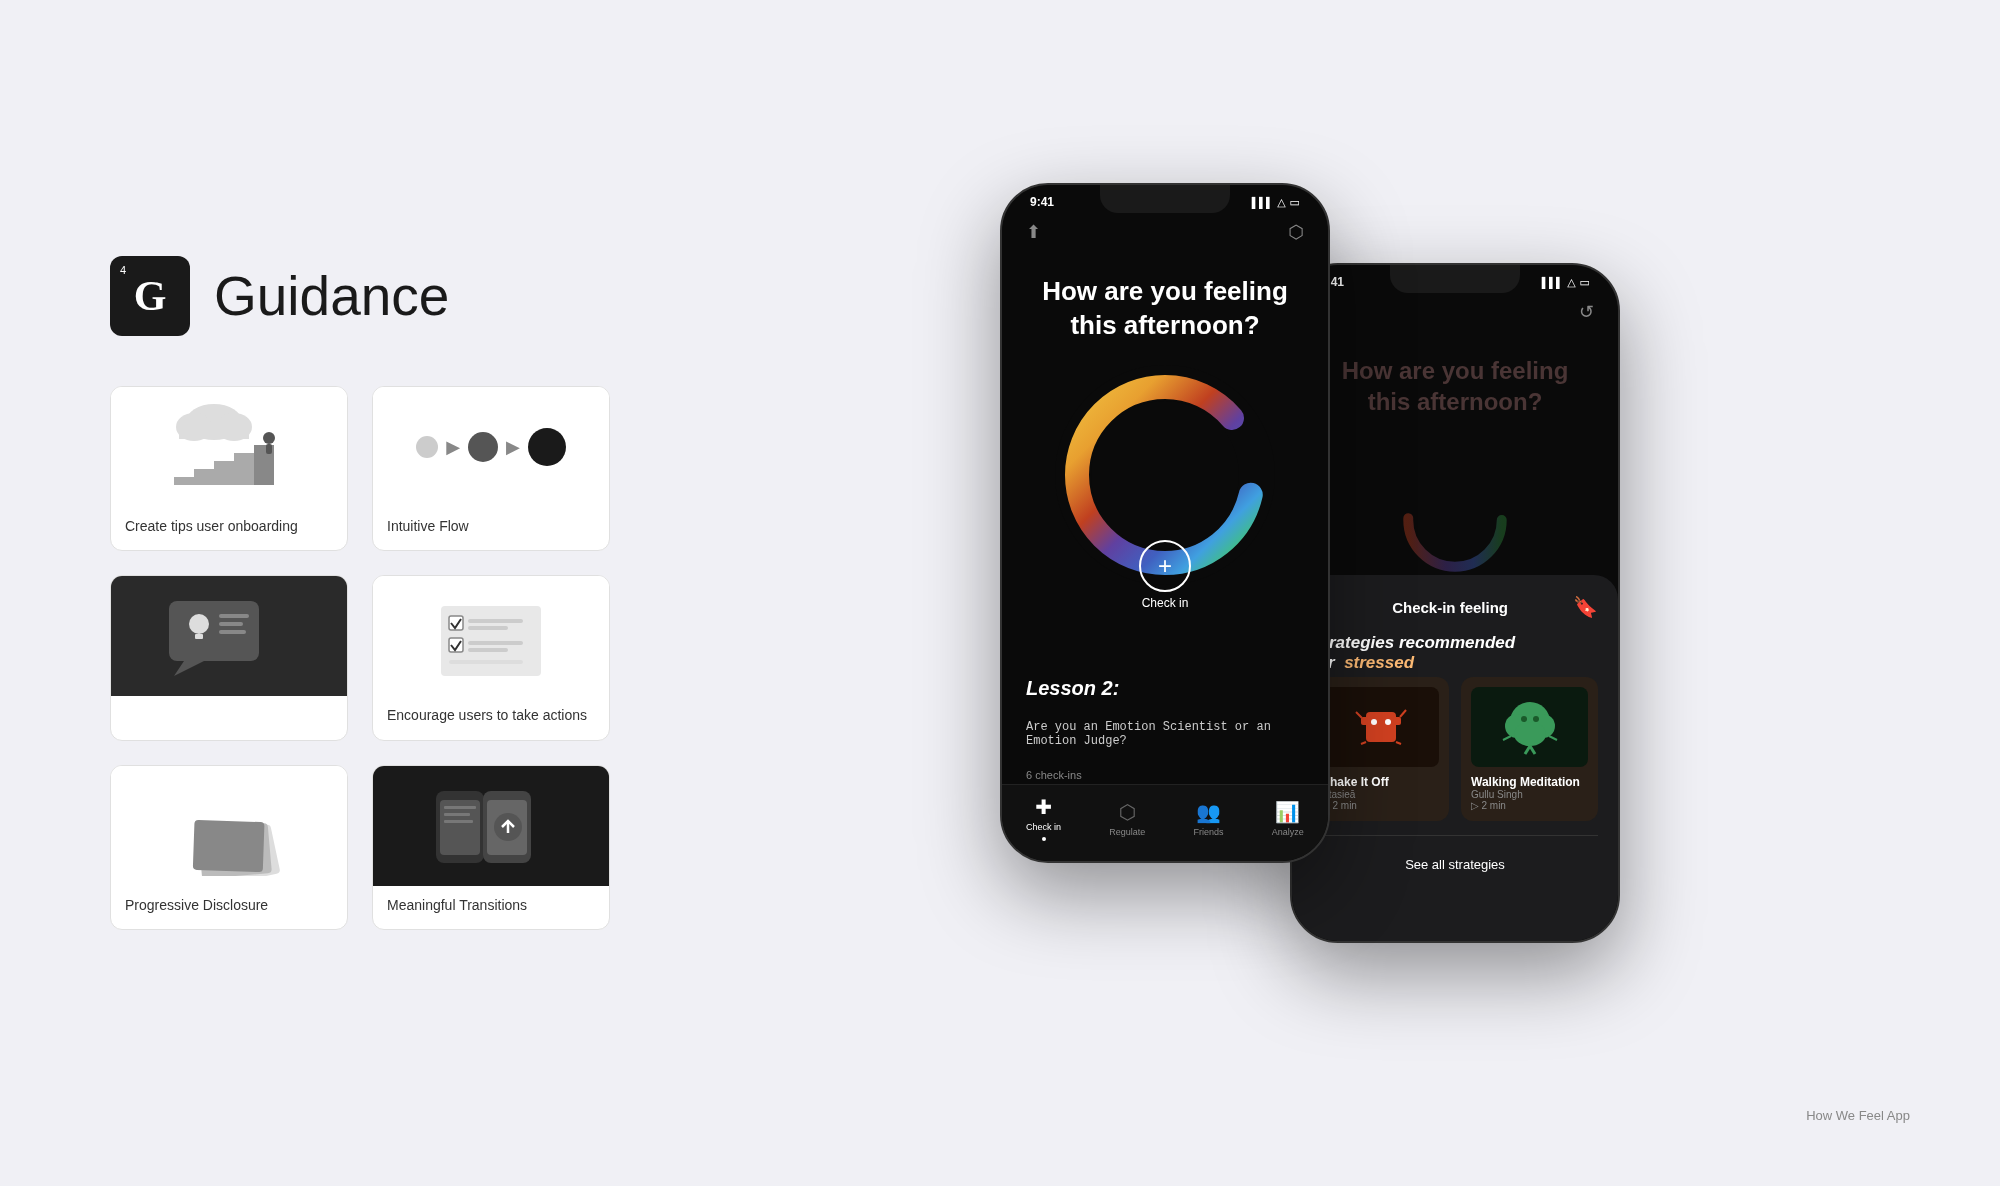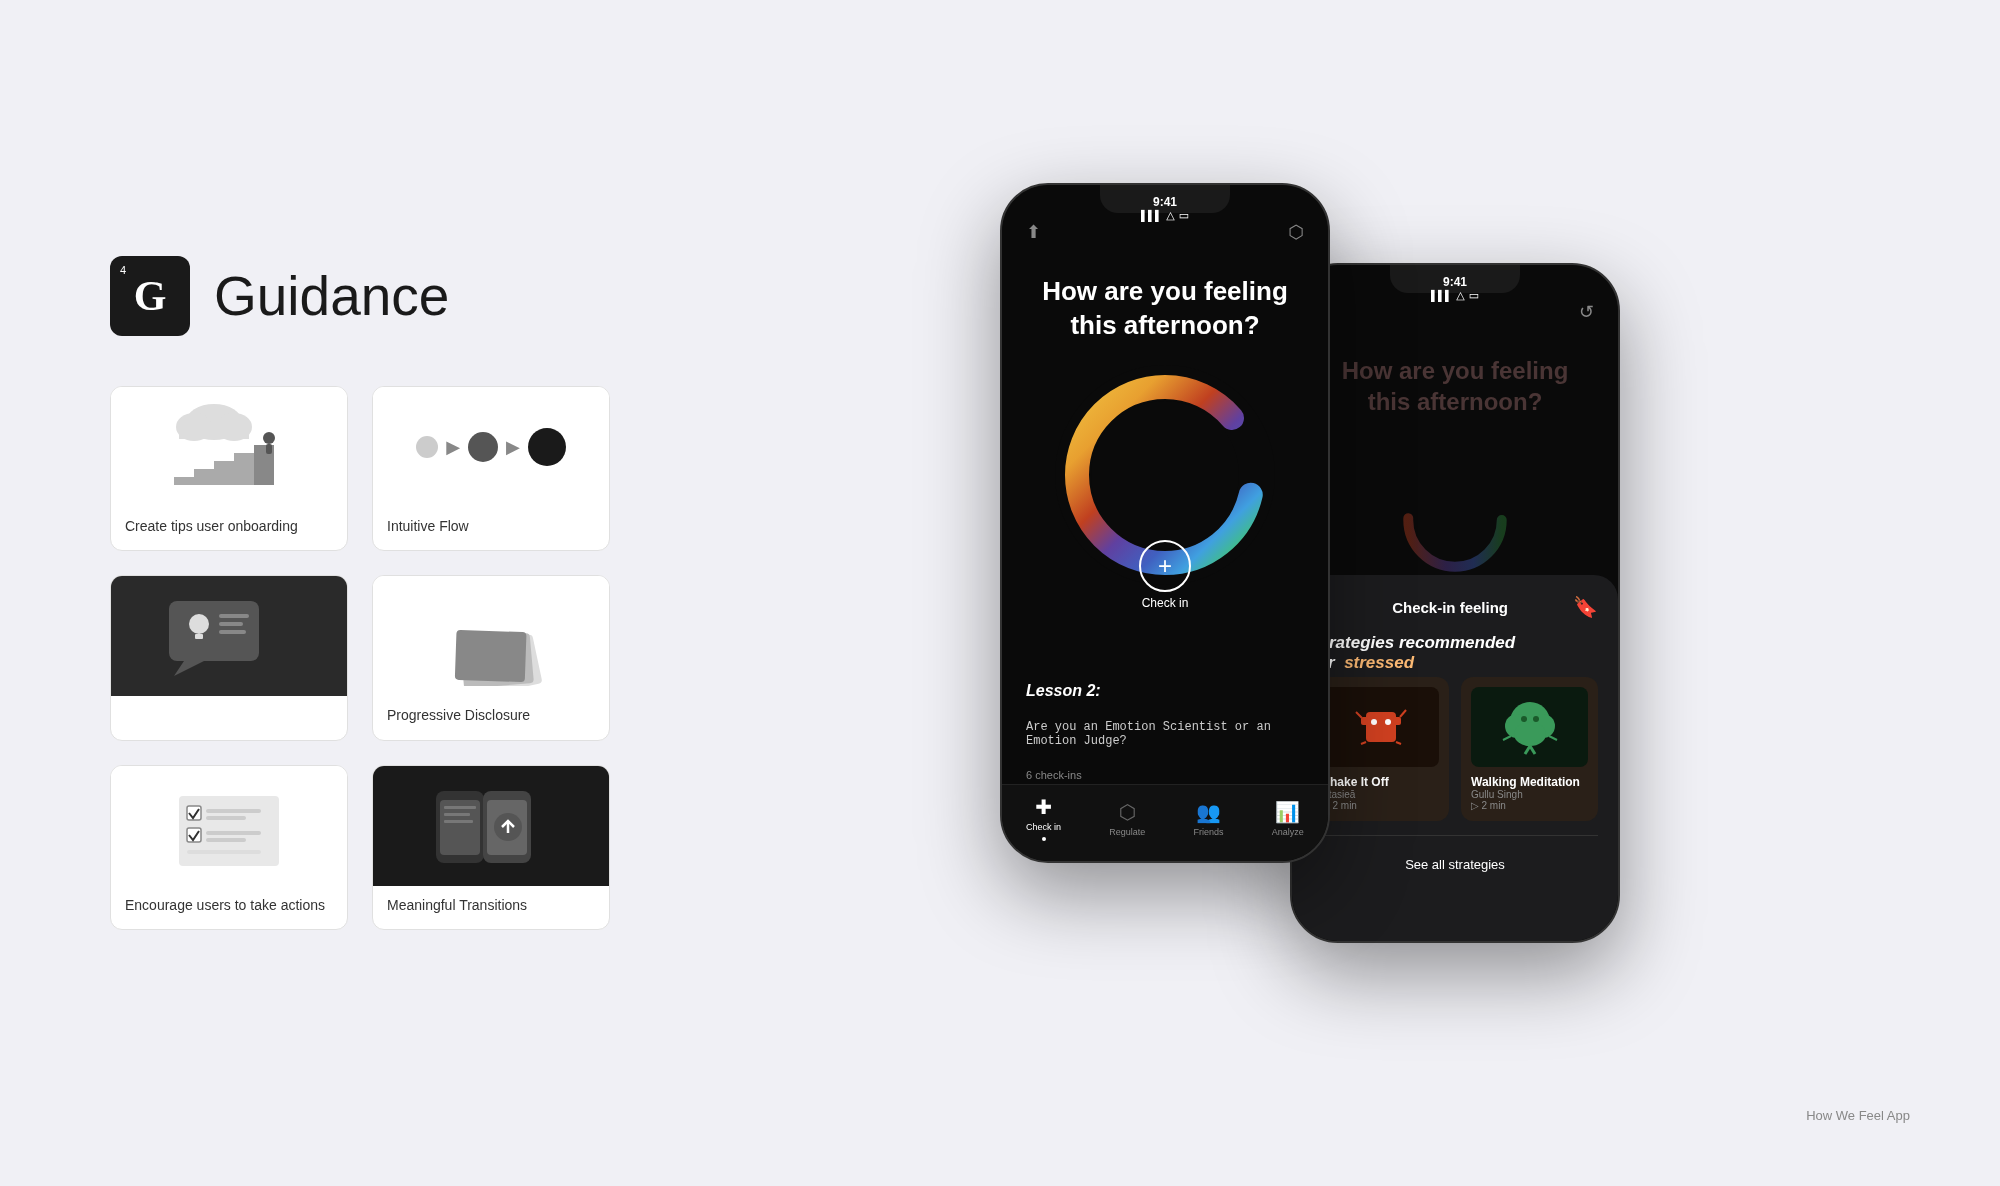--- a/index.html
+++ b/index.html
@@ -166,21 +166,20 @@
     .phone-status-bar {
       position: absolute;
       top: 10px;
       left: 0;
       right: 0;
       display: flex;
       justify-content: space-between;
       align-items: center;
       padding: 0 28px;
       z-index: 11;
-      flex-direction: column;
     }
     .status-time {
       color: white;
       font-size: 12px;
       font-weight: 600;
     }
     .status-icons {
       display: flex;
       align-items: center;
       gap: 4px;
@@ -263,21 +262,21 @@
     }
 
     .p1-lesson {
       position: absolute;
       bottom: 80px;
       left: 24px;
       right: 24px;
     }
     .lesson-title {
       color: white;
-      font-size: 16px;
+      font-size: 20px;
       font-style: italic;
       font-weight: 600;
     }
     .lesson-subtitle {
       color: #ccc;
       font-size: 12px;
       margin-top: 20px;
       font-family: Liberation Mono, monospace;
     }
     .lesson-checkins {
@@ -520,48 +519,48 @@
             <rect x="70" y="36" width="24" height="4" rx="2" fill="#888"></rect>
             <rect x="70" y="44" width="27" height="4" rx="2" fill="#888"></rect>
           </svg>
         </div>
       </div>
 
       <div class="card">
         <div class="card-icon-area">
           <svg width="160" height="100" viewBox="0 0 160 100">
 
+            <rect x="30" y="20" width="100" height="70" rx="4" fill="#e8e8e8"></rect>
+
+            <rect x="38" y="30" width="14" height="14" rx="2" fill="white" stroke="#888" stroke-width="1.5"></rect>
+            <polyline points="40,37 44,42 50,33" fill="none" stroke="#333" stroke-width="2"></polyline>
+            <rect x="57" y="33" width="55" height="4" rx="2" fill="#ccc"></rect>
+            <rect x="57" y="40" width="40" height="4" rx="2" fill="#ccc"></rect>
+
+            <rect x="38" y="52" width="14" height="14" rx="2" fill="white" stroke="#888" stroke-width="1.5"></rect>
+            <polyline points="40,59 44,64 50,55" fill="none" stroke="#333" stroke-width="2"></polyline>
+            <rect x="57" y="55" width="55" height="4" rx="2" fill="#ccc"></rect>
+            <rect x="57" y="62" width="40" height="4" rx="2" fill="#ccc"></rect>
+
+            <rect x="38" y="74" width="74" height="4" rx="2" fill="#ddd"></rect>
+          </svg>
+        </div>
+        <div class="card-label">Encourage users to take actions</div>
+      </div>
+
+      <div class="card">
+        <div class="card-icon-area">
+          <svg width="160" height="100" viewBox="0 0 160 100">
+
             <rect x="55" y="55" width="70" height="50" rx="4" fill="#ddd" transform="rotate(-12, 90, 70)"></rect>
             <rect x="50" y="50" width="70" height="50" rx="4" fill="#bbb" transform="rotate(-5, 85, 65)"></rect>
             <rect x="45" y="45" width="70" height="50" rx="4" fill="#888" transform="rotate(2, 80, 60)"></rect>
           </svg>
         </div>
         <div class="card-label">Progressive Disclosure</div>
-      </div>
-
-      <div class="card">
-        <div class="card-icon-area">
-          <svg width="160" height="100" viewBox="0 0 160 100">
-
-            <rect x="30" y="20" width="100" height="70" rx="4" fill="#e8e8e8"></rect>
-
-            <rect x="38" y="30" width="14" height="14" rx="2" fill="white" stroke="#888" stroke-width="1.5"></rect>
-            <polyline points="40,37 44,42 50,33" fill="none" stroke="#333" stroke-width="2"></polyline>
-            <rect x="57" y="33" width="55" height="4" rx="2" fill="#ccc"></rect>
-            <rect x="57" y="40" width="40" height="4" rx="2" fill="#ccc"></rect>
-
-            <rect x="38" y="52" width="14" height="14" rx="2" fill="white" stroke="#888" stroke-width="1.5"></rect>
-            <polyline points="40,59 44,64 50,55" fill="none" stroke="#333" stroke-width="2"></polyline>
-            <rect x="57" y="55" width="55" height="4" rx="2" fill="#ccc"></rect>
-            <rect x="57" y="62" width="40" height="4" rx="2" fill="#ccc"></rect>
-
-            <rect x="38" y="74" width="74" height="4" rx="2" fill="#ddd"></rect>
-          </svg>
-        </div>
-        <div class="card-label">Encourage users to take actions</div>
       </div>
 
       <div class="card transitions-card">
         <div class="card-icon-area-dark">
           <svg width="160" height="100" viewBox="0 0 160 100">
 
             <rect x="25" y="15" width="48" height="72" rx="8" fill="#333"></rect>
             <rect x="29" y="24" width="40" height="55" rx="4" fill="#555"></rect>
 
             <rect x="72" y="15" width="48" height="72" rx="8" fill="#444"></rect>

